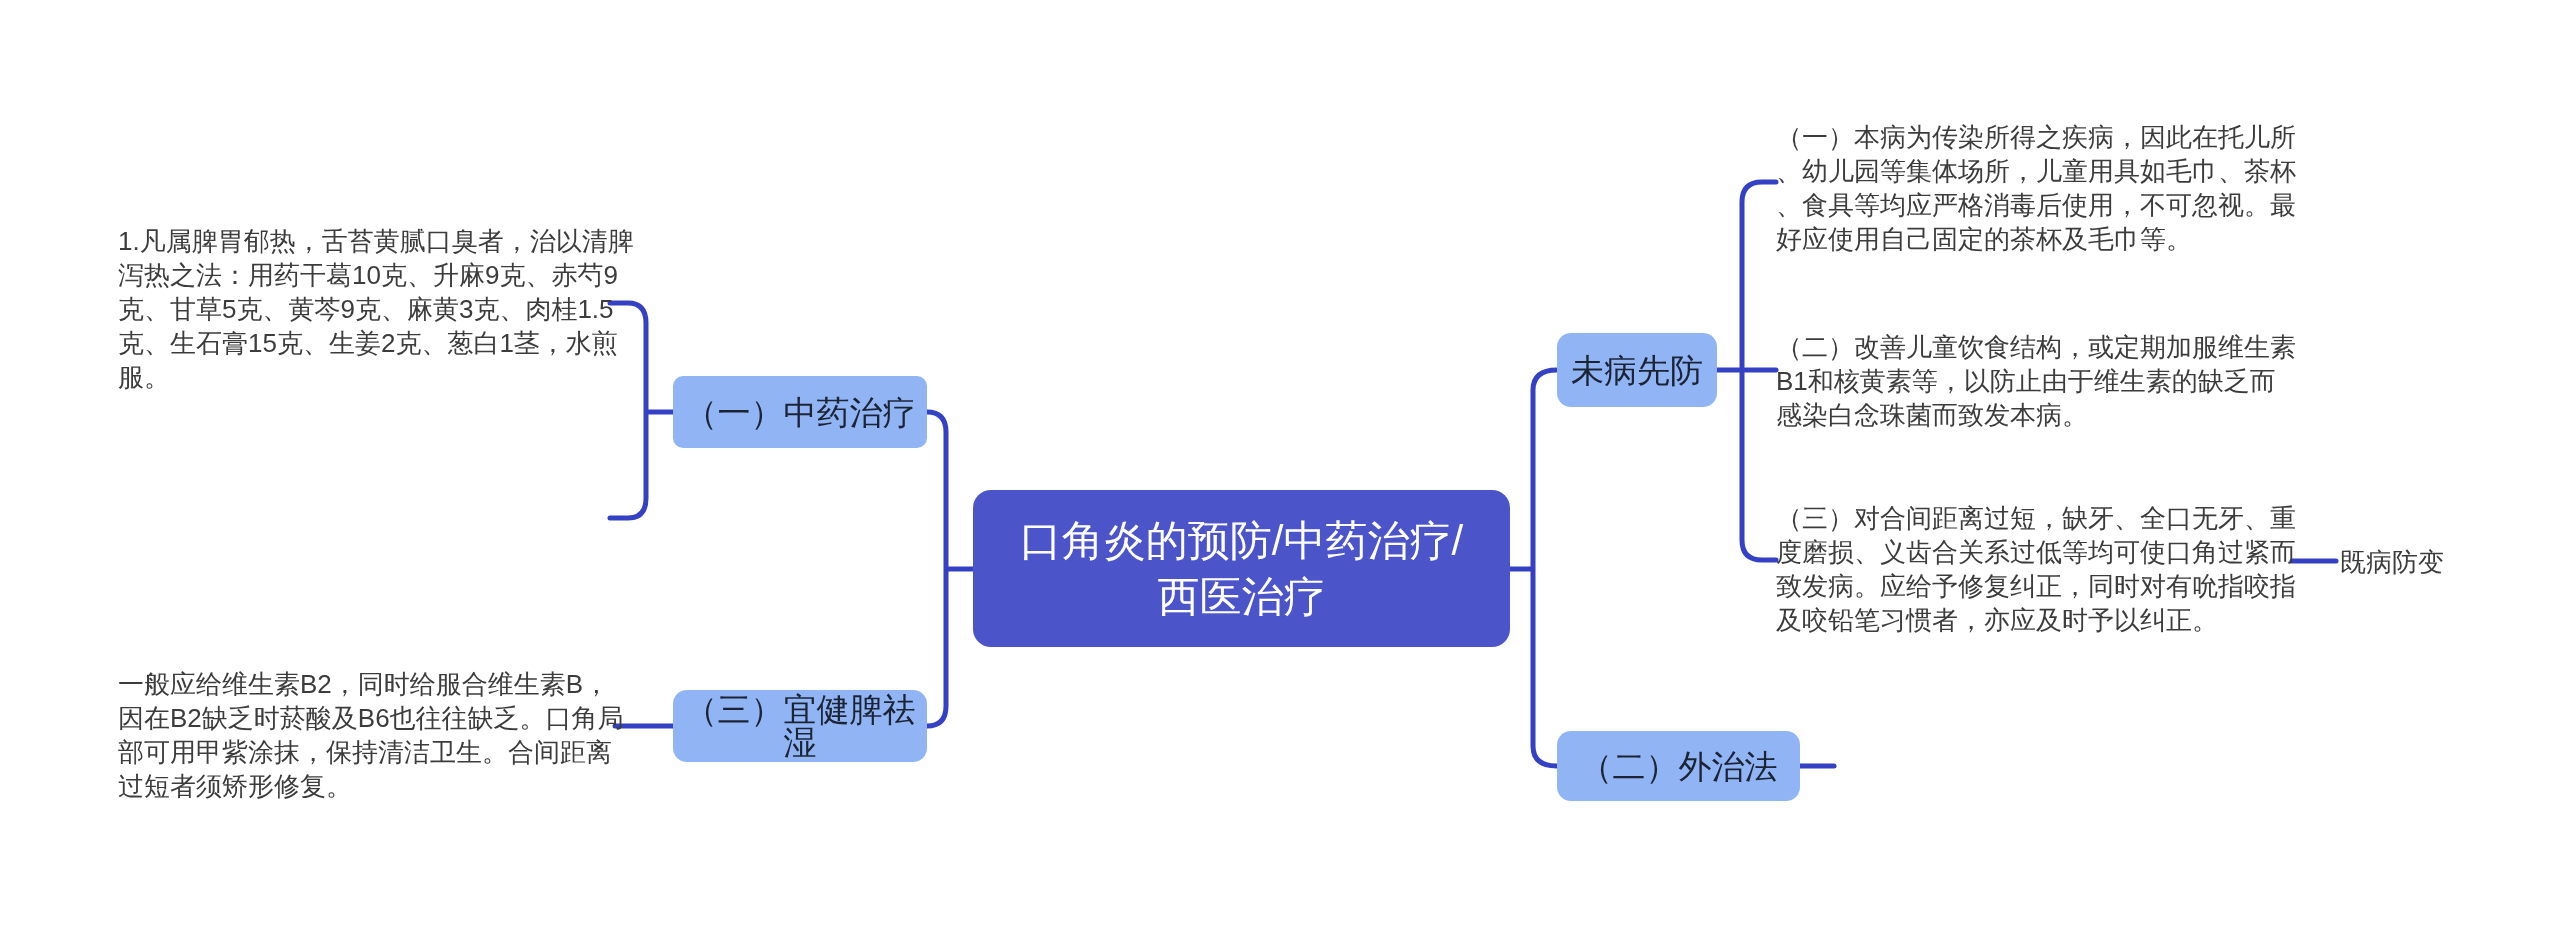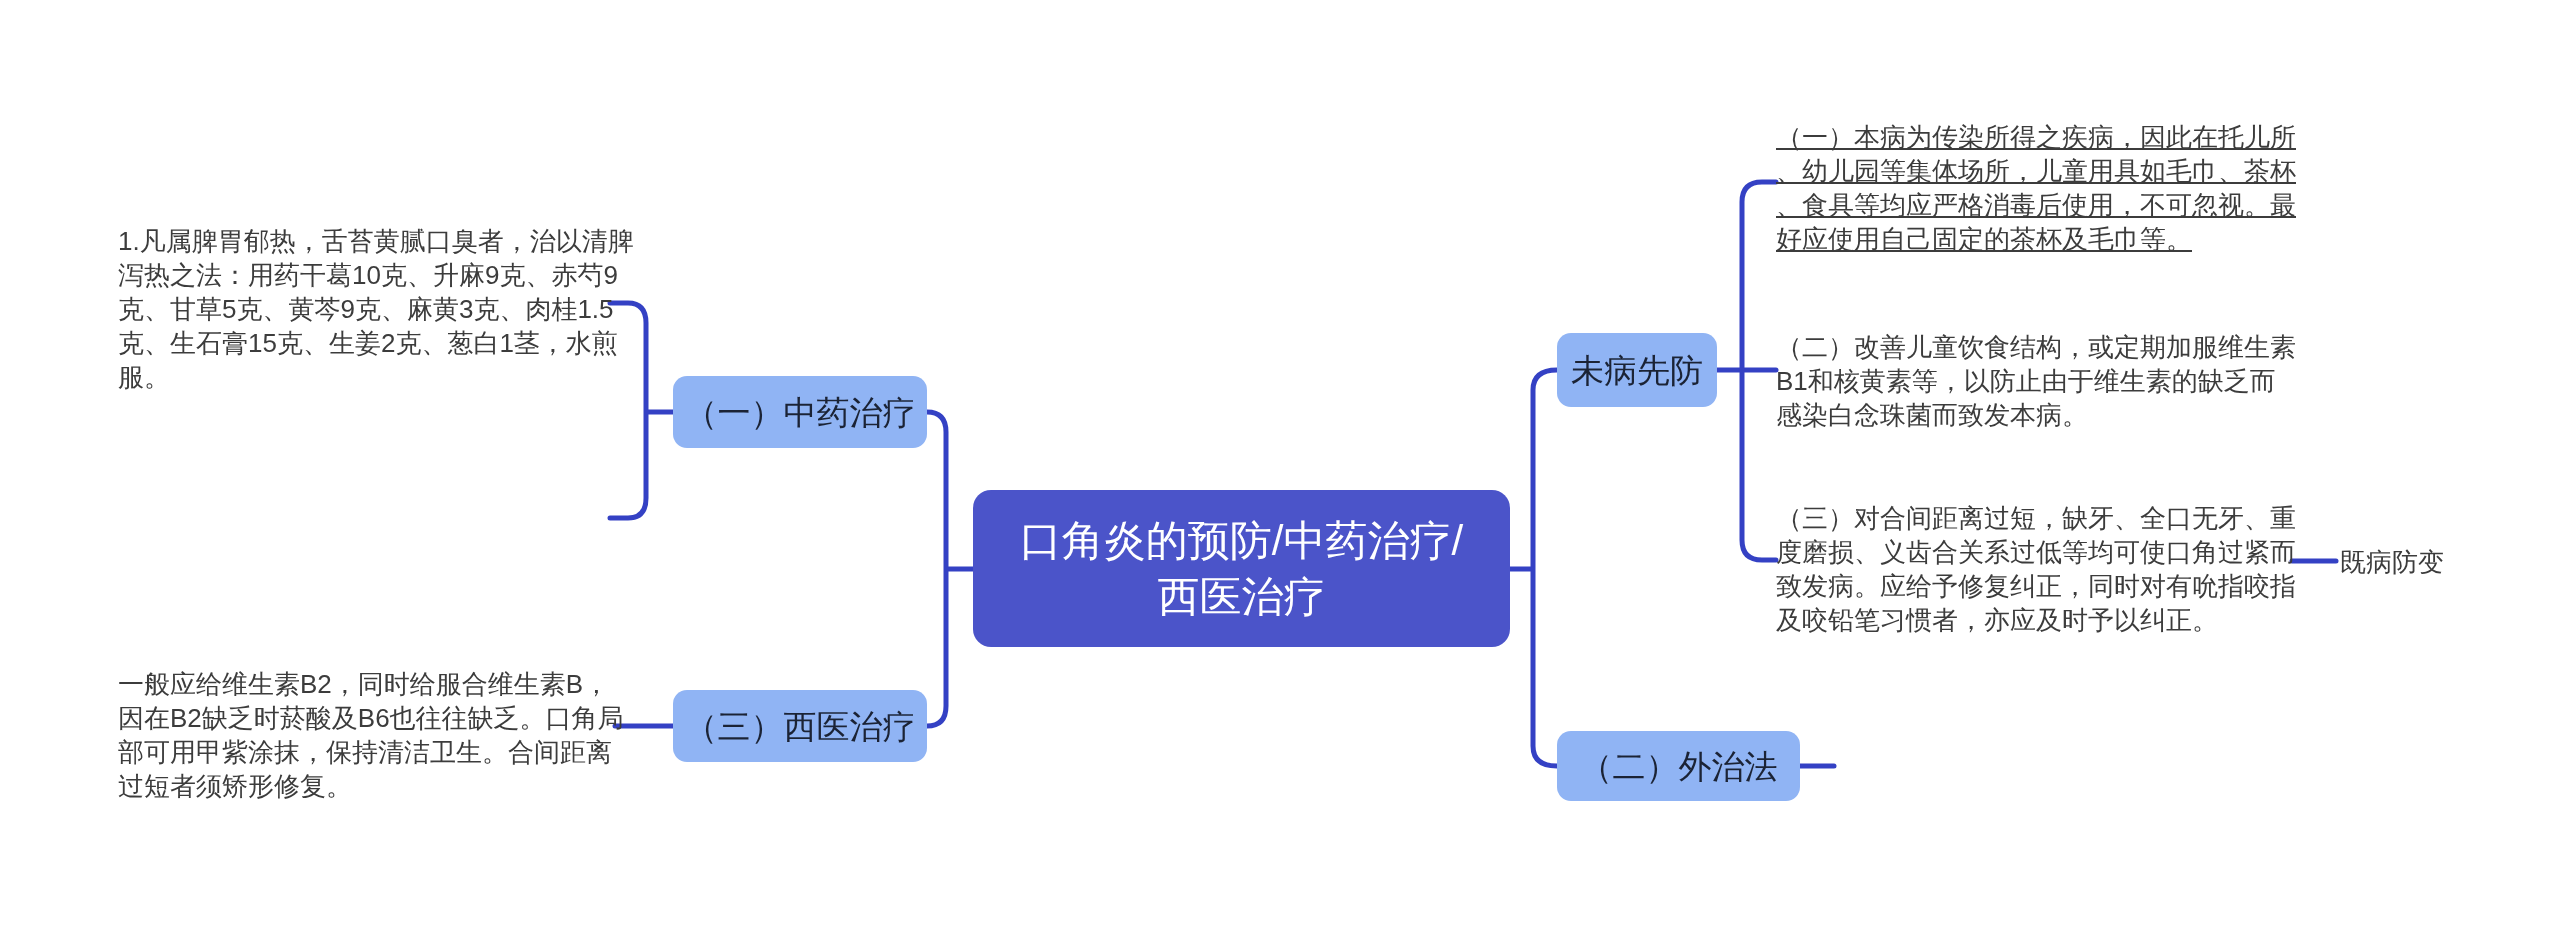--- a/index.html
+++ b/index.html
@@ -15,32 +15,32 @@
   }
   .node-center{
     left:973px;top:490px;width:537px;height:157px;
     background:#4b54c9;color:#ffffff;border-radius:18px;
     font-size:42px;line-height:56px;padding:16px 26px;
   }
   .node-child{
     background:#90b4f4;color:#1b2335;border-radius:14px;
     font-size:33px;line-height:1;
   }
-  .node-zhongyao{left:673px;top:376px;width:254px;height:72px;}
+  .node-zhongyao{left:673px;top:376px;width:254px;height:72px;border-radius:10px;}
   .node-xiyi{left:673px;top:690px;width:254px;height:72px;}
   .node-weibing{left:1557px;top:333px;width:160px;height:74px;}
   .node-waizhi{left:1557px;top:731px;width:243px;height:70px;}
   .leaf{
     position:absolute;color:#3c3c3c;font-size:26px;line-height:34px;
     text-align:left;line-break:anywhere;overflow-wrap:break-word;
   }
   .ltext1{left:118px;top:224px;width:516px;}
   .ltext2{left:118px;top:463px;width:516px;}
   .ltext3{left:118px;top:667px;width:512px;}
-  .rtext1{left:1776px;top:120px;width:524px;text-decoration:underline;}
+  .rtext1{left:1776px;top:120px;width:524px;}
   .rtext2{left:1776px;top:330px;width:524px;}
   .rtext3{left:1776px;top:503px;width:524px;font-family:Liberation Mono, monospace;}
   .rtext4{left:1836px;top:708px;width:528px;}
   .jibing{left:2340px;top:545px;width:140px;white-space:nowrap;}
 </style>
 </head>
 <body>
 
 <div class="stage">
 
@@ -52,21 +52,21 @@
     <path d="M 1717 370 L 1776 370"></path>
     <path d="M 1776 182 L 1762 182 Q 1742 182 1742 202 L 1742 540 Q 1742 560 1762 560 L 1776 560"></path>
     <path d="M 1780 766 L 1834 766"></path>
     <path d="M 2292 561 L 2336 561"></path>
   </svg>
 
   <div class="node node-center">口角炎的预防/中药治疗/西医治疗</div>
 
   <div class="node node-child node-zhongyao">（一）中药治疗</div>
 
-  <div class="node node-child node-xiyi">（三）西医治疗</div>
+  <div class="node node-child node-xiyi">（三）宜健脾祛湿</div>
 
   <div class="node node-child node-weibing">未病先防</div>
 
   <div class="node node-child node-waizhi">（二）外治法</div>
 
   <div class="leaf ltext1">1.凡属脾胃郁热，舌苔黄腻口臭者，治以清脾泻热之法：用药干葛10克、升麻9克、赤芍9克、甘草5克、黄芩9克、麻黄3克、肉桂1.5克、生石膏15克、生姜2克、葱白1茎，水煎服。</div>
 
 
   <div class="leaf ltext3">一般应给维生素B2，同时给服合维生素B，因在B2缺乏时菸酸及B6也往往缺乏。口角局部可用甲紫涂抹，保持清洁卫生。合间距离过短者须矫形修复。</div>
 

